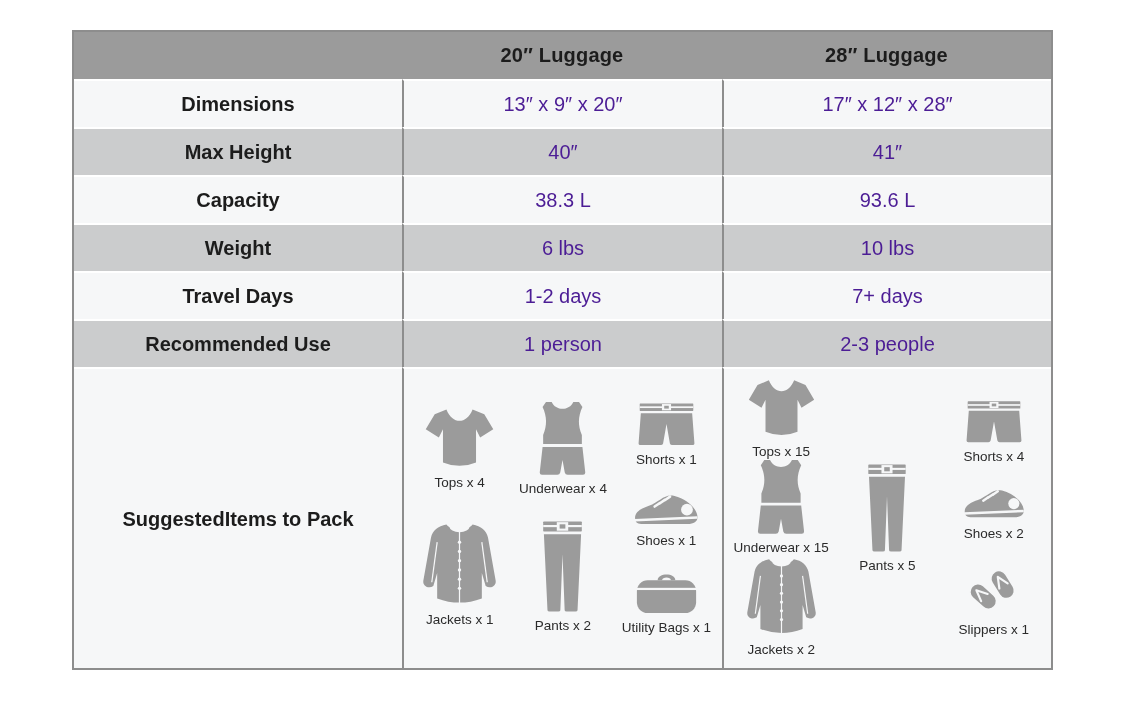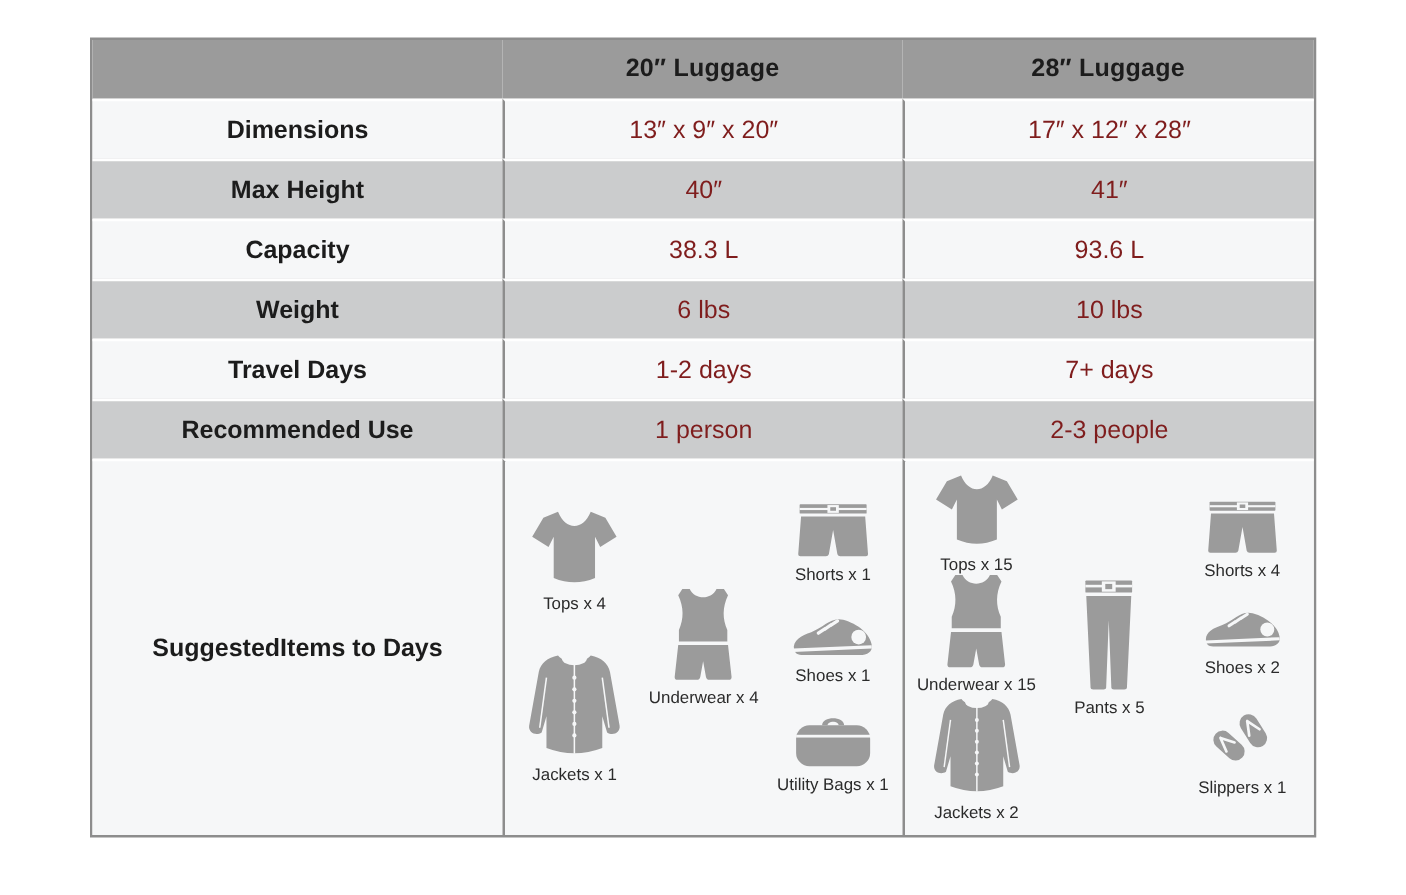--- a/index.html
+++ b/index.html
@@ -18,21 +18,21 @@
   .cell{
     display:flex;align-items:center;justify-content:center;
     box-sizing:border-box;
   }
   .hdr{background:#9b9b9b;font-weight:bold;font-size:20px;letter-spacing:.2px;}
   .light{background:#f6f7f8;}
   .gray{background:#cbcccd;}
   .rowsep{border-top:2px solid #ffffff;}
   .vsep{border-left:2px solid #8d8d8d;}
   .rowlabel{font-weight:bold;font-size:20px;}
-  .rowval{font-size:20px;color:#7f1d1d;}
+  .rowval{font-size:20px;color:#4c1d95;}
   .packlabel-cell{flex-direction:row;font-weight:bold;font-size:20px;line-height:1.4;}
   .pack-cell{
     display:flex;align-items:stretch;justify-content:space-between;
     box-sizing:border-box;padding:8px 4px 10px 4px;background:#f6f7f8;
   }
   .pack-col{flex:1;display:flex;flex-direction:column;align-items:center;justify-content:space-evenly;min-width:0;}
   .pack-item{display:flex;flex-direction:column;align-items:center;}
   .pack-label{font-size:13.5px;color:#2b2b2b;margin-top:5px;white-space:nowrap;}
   .icon{display:block;}
   
@@ -155,21 +155,21 @@
   <div class="cell light rowsep rowlabel">Travel Days</div>
   <div class="cell light rowsep vsep rowval">1-2 days</div>
   <div class="cell light rowsep vsep rowval">7+ days</div>
 
   <div class="cell gray rowsep rowlabel">Recommended Use</div>
   <div class="cell gray rowsep vsep rowval">1 person</div>
   <div class="cell gray rowsep vsep rowval">2-3 people</div>
 
   <div class="cell light rowsep packlabel-cell">
     <div>Suggested</div>
-    <div>Items to Days</div>
+    <div>Items to Pack</div>
   </div>
   <div class="pack-cell rowsep vsep p20" id="pack20">
       <div class="pack-col">
         <div class="pack-item i-tshirt">
           <svg class="icon">
             <use href="#sym-tshirt"></use>
           </svg>
           <div class="pack-label">Tops x 4</div>
         </div>
         <div class="pack-item i-jacket">
@@ -179,20 +179,26 @@
           <div class="pack-label">Jackets x 1</div>
         </div>
       </div>
       <div class="pack-col">
         <div class="pack-item i-underwear">
           <svg class="icon">
             <use href="#sym-underwear"></use>
           </svg>
           <div class="pack-label">Underwear x 4</div>
         </div>
+        <div class="pack-item i-pants">
+          <svg class="icon">
+            <use href="#sym-pants"></use>
+          </svg>
+          <div class="pack-label">Pants x 2</div>
+        </div>
       </div>
       <div class="pack-col">
         <div class="pack-item i-shorts">
           <svg class="icon">
             <use href="#sym-shorts"></use>
           </svg>
           <div class="pack-label">Shorts x 1</div>
         </div>
         <div class="pack-item i-sneaker">
           <svg class="icon">

